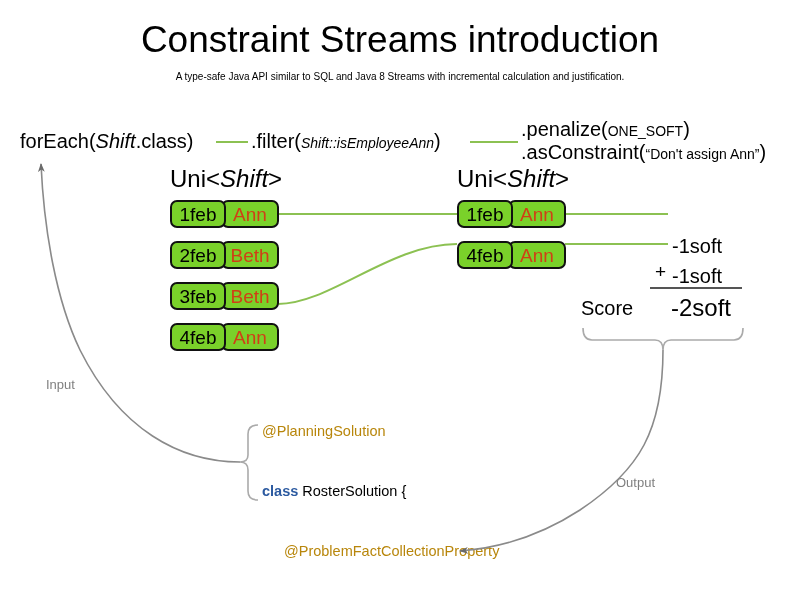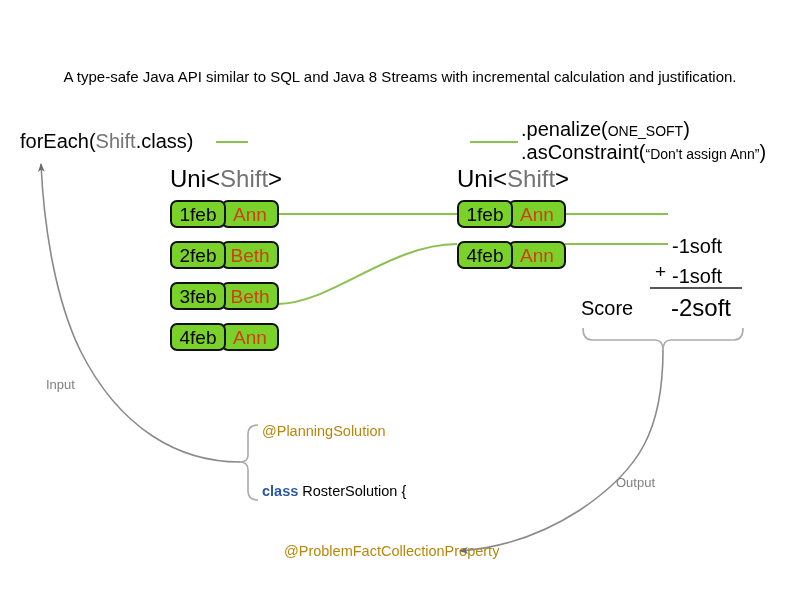--- a/index.html
+++ b/index.html
@@ -36,34 +36,34 @@
     text-align: center;
     font-size: 37px;
     line-height: 44px;
     letter-spacing: 0px;
     color: #000;
   }
   #subtitle {
     left: 0; top: 68px;
     width: 800px;
     text-align: center;
-    font-size: 15px;
+    font-size: 10px;
     line-height: 18px;
     color: #000;
   }
 
   
   .pipe {
     font-size: 20px;
     line-height: 24px;
     white-space: nowrap;
     color: #000;
   }
   .pipe .small { font-size: 14px; }
-  .green { color: #737373; }
+  .green { color: #000000; font-style: italic; }
 
   #foreach-expr { left: 20px; top: 129px; }
   #filter-expr  { left: 251px; top: 129px; }
   #penalize-expr { left: 521px; top: 117px; }
   #asconstraint-expr { left: 521px; top: 140px; }
 
   
   .uni-label {
     font-size: 24px;
     line-height: 24px;
@@ -157,24 +157,26 @@
   #code-block .ln { display: block; height: 20px; }
   .anno { color: #b8860b; }
   .kw   { color: #2c5aa0; font-weight: bold; }
   .ind1 { padding-left: 22px; }
 </style>
 </head>
 <body>
 
 <div class="stage">
 
+  <div class="abs" id="title">Constraint Streams introduction</div>
   <div class="abs" id="subtitle">A type-safe Java API similar to SQL and Java 8 Streams with incremental calculation and justification.</div>
 
   <div class="abs pipe" id="foreach-expr"><span>forEach(</span><span class="green">Shift</span><span>.class)</span></div>
 
+  <div class="abs pipe" id="filter-expr"><span>.filter(</span><span class="green small">Shift::isEmployeeAnn</span><span>)</span></div>
 
   <div class="abs pipe" id="penalize-expr"><span>.penalize(</span><span class="small">ONE_SOFT</span><span>)</span></div>
 
   <div class="abs pipe" id="asconstraint-expr"><span>.asConstraint(</span><span class="small">“Don't assign Ann”</span><span>)</span></div>
 
   <div class="abs uni-label" id="uni-left"><span>Uni&lt;</span><span class="green">Shift</span><span>&gt;</span></div>
 
   <div class="abs uni-label" id="uni-right"><span>Uni&lt;</span><span class="green">Shift</span><span>&gt;</span></div>
 
   <div class="abs" id="shifts-left">

